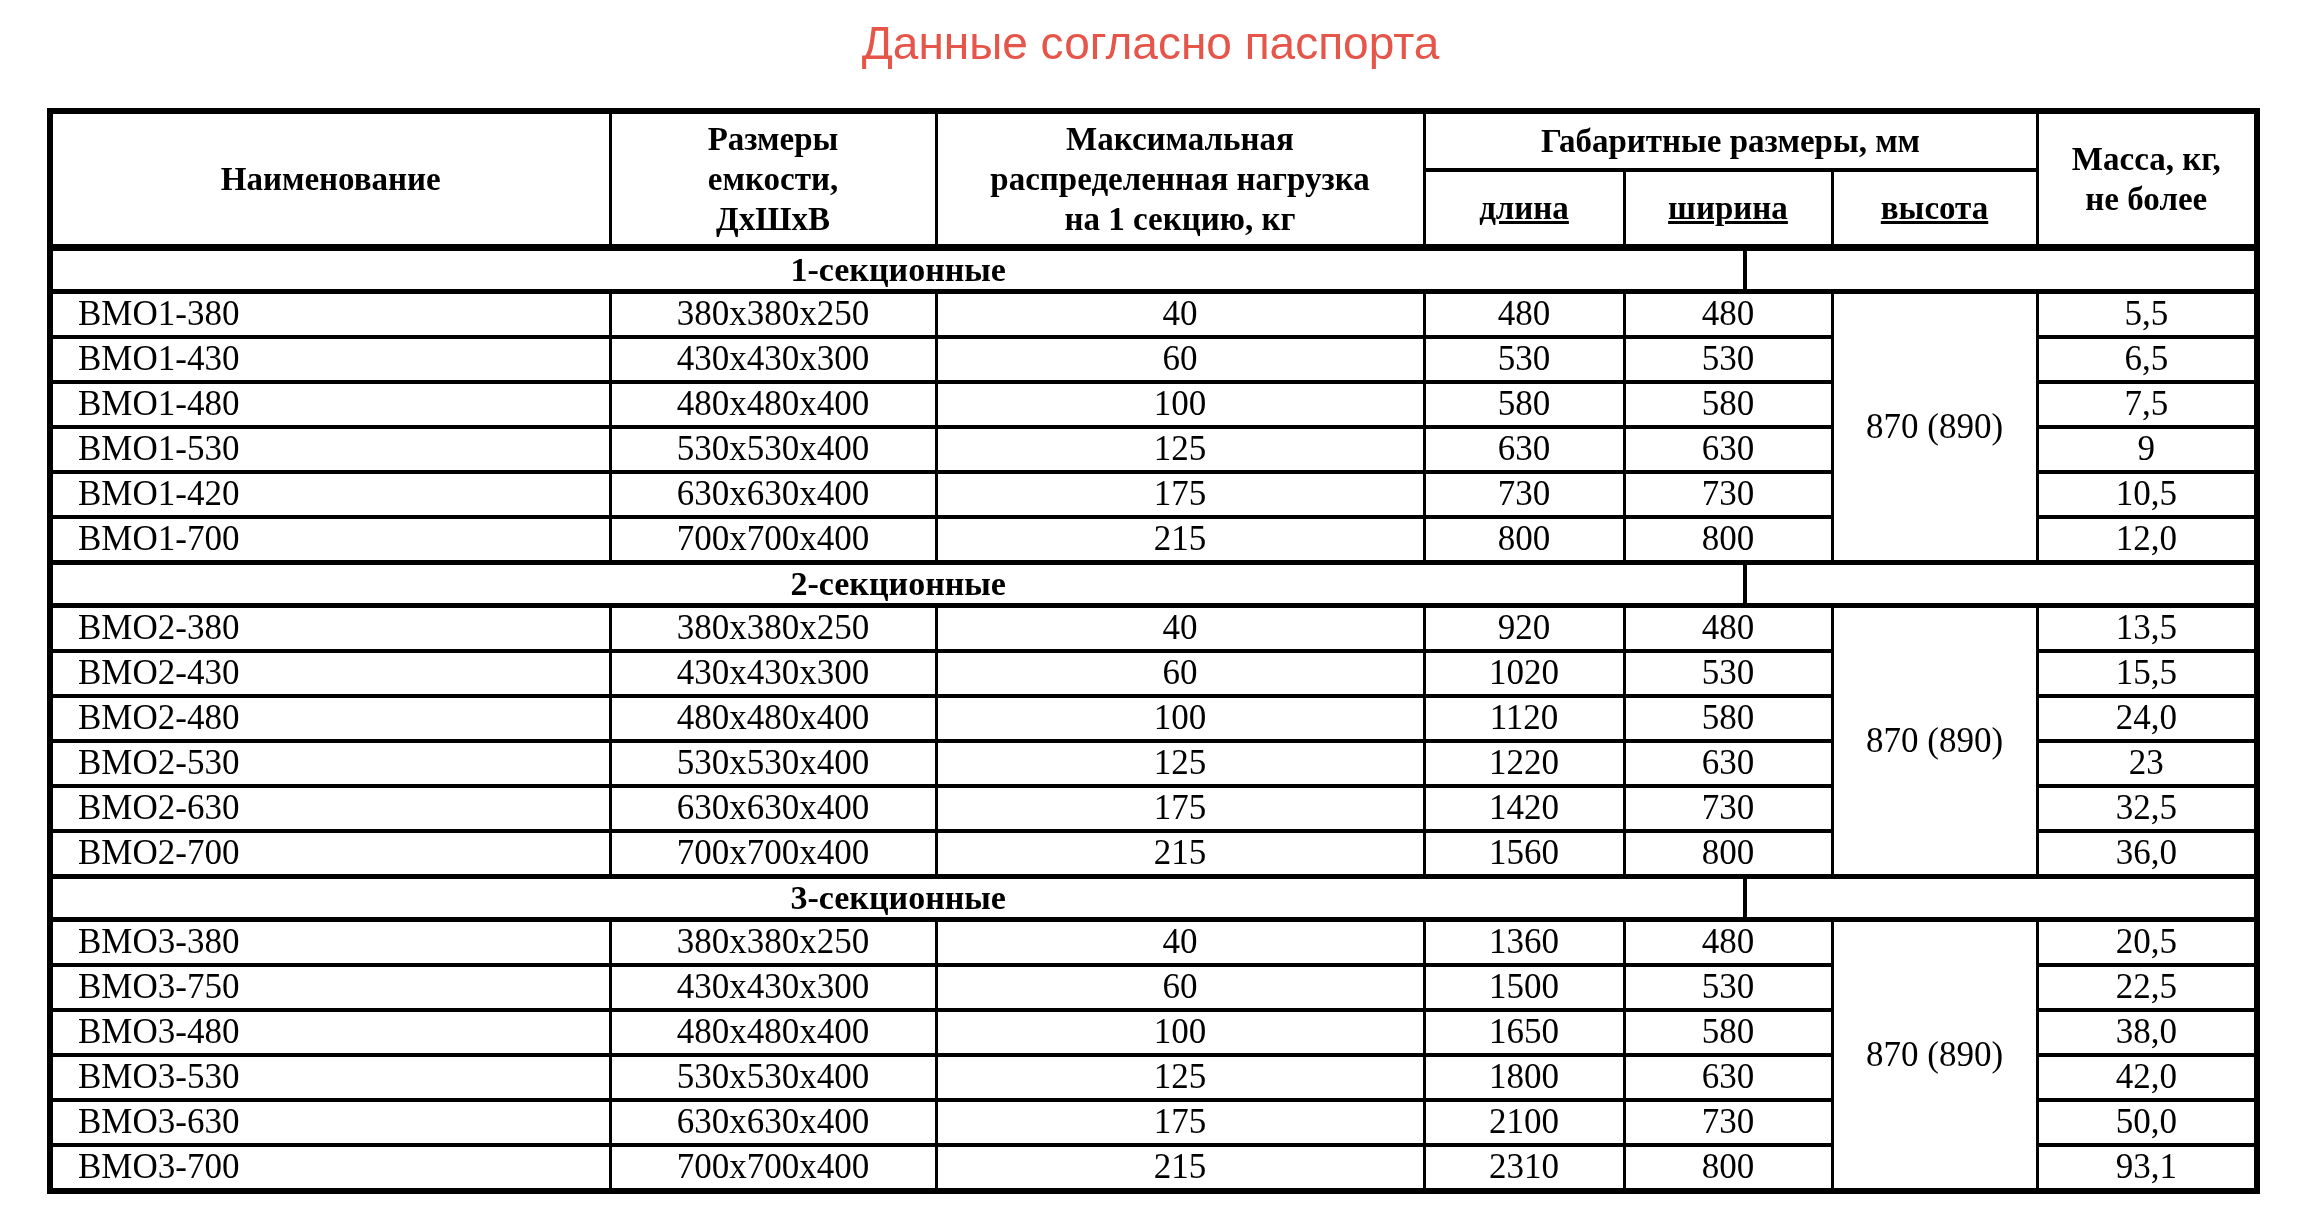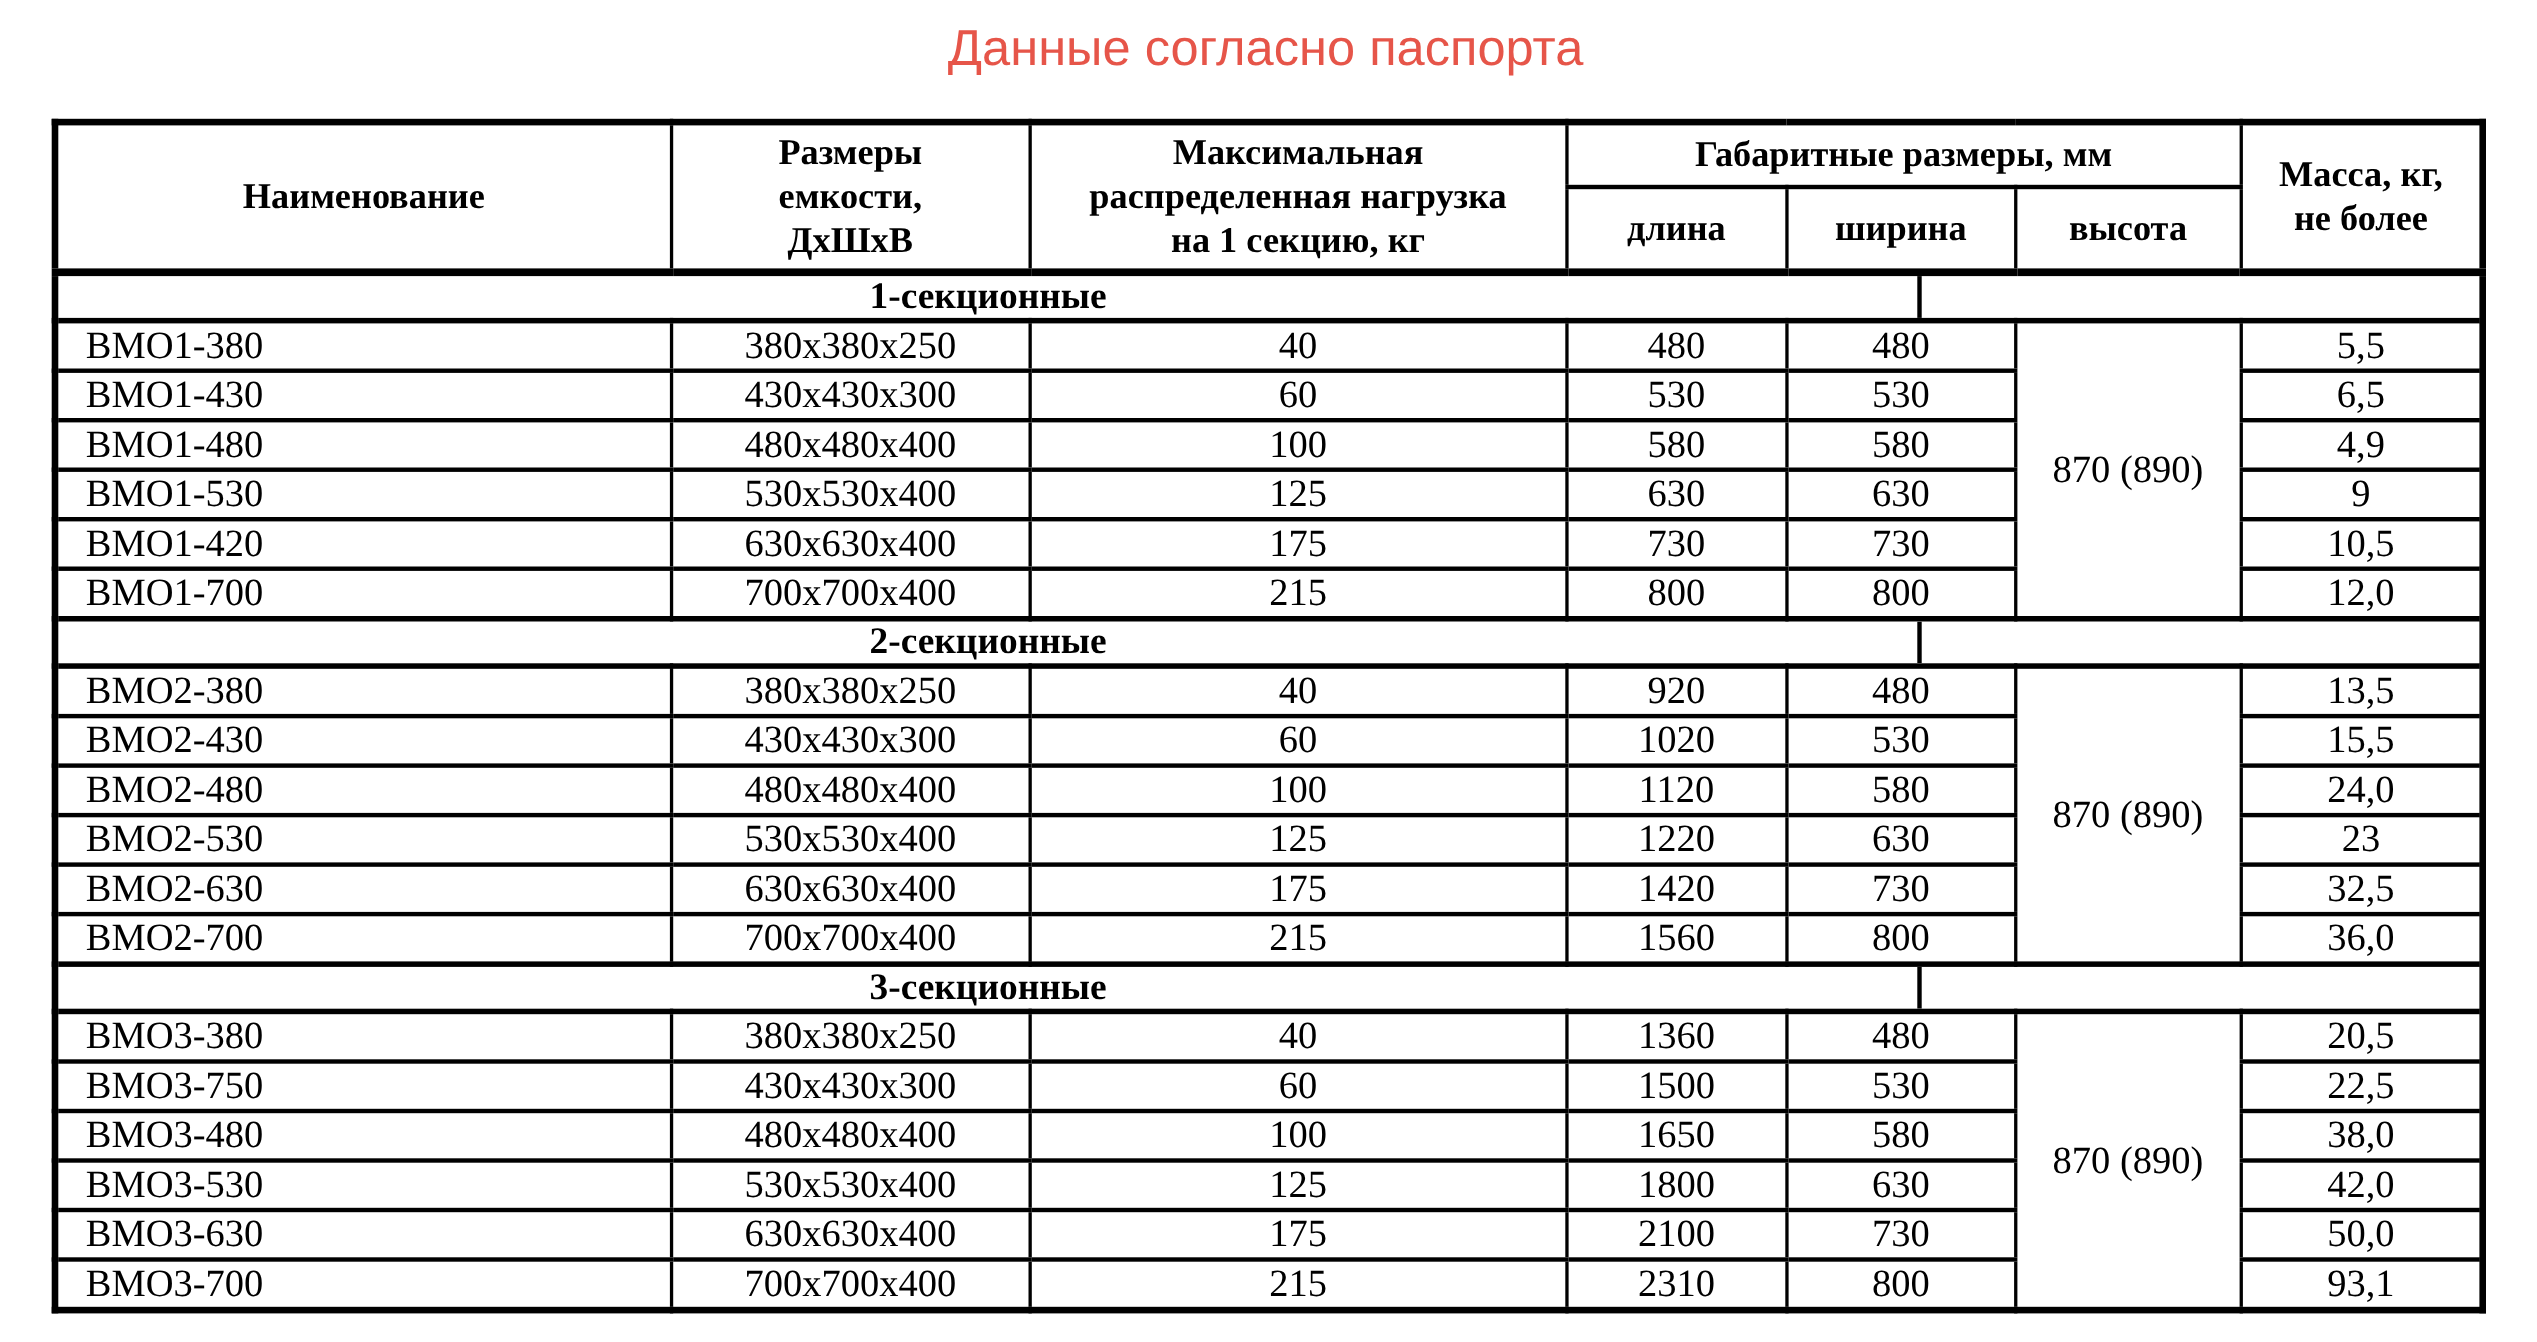--- a/index.html
+++ b/index.html
@@ -37,21 +37,21 @@
   }
   .spec thead th{
     font-weight:bold;
     font-size:33px;
     text-align:center;
     white-space:pre-line;
     line-height:1.22;
     padding:2px 6px;
   }
   .spec tr.h1 th{height:50px;}
-  .spec tr.h2 th{height:68px;border-bottom-width:7px;}
+  .spec tr.h2 th{height:68px;border-bottom-width:7px;text-decoration:underline;}
   .spec tr.h1 th.span2{border-bottom-width:7px;}
   .spec td{
     font-size:35px;
     height:41px;
     padding:0 6px;
     text-align:center;
     line-height:1.05;
   }
   .spec td.c-name{
     text-align:left;
@@ -140,21 +140,21 @@
         <td>530</td>
         <td>530</td>
         <td>6,5</td>
       </tr>
       <tr>
         <td class="c-name">ВМО1-480</td>
         <td>480x480x400</td>
         <td>100</td>
         <td>580</td>
         <td>580</td>
-        <td>4,9</td>
+        <td>7,5</td>
       </tr>
       <tr>
         <td class="c-name">ВМО1-530</td>
         <td>530x530x400</td>
         <td>125</td>
         <td>630</td>
         <td>630</td>
         <td>9</td>
       </tr>
       <tr>

